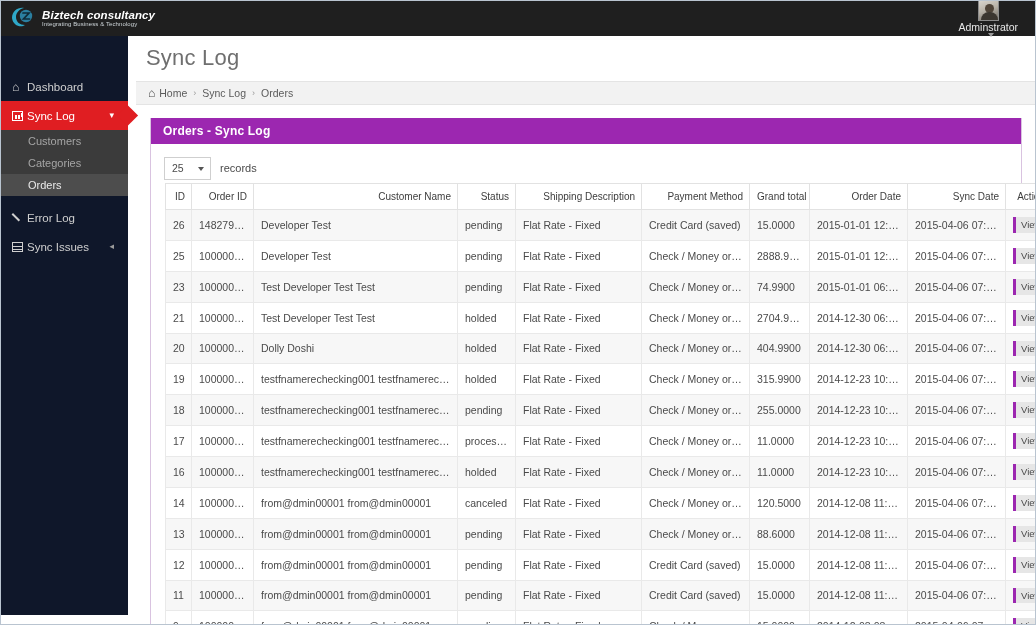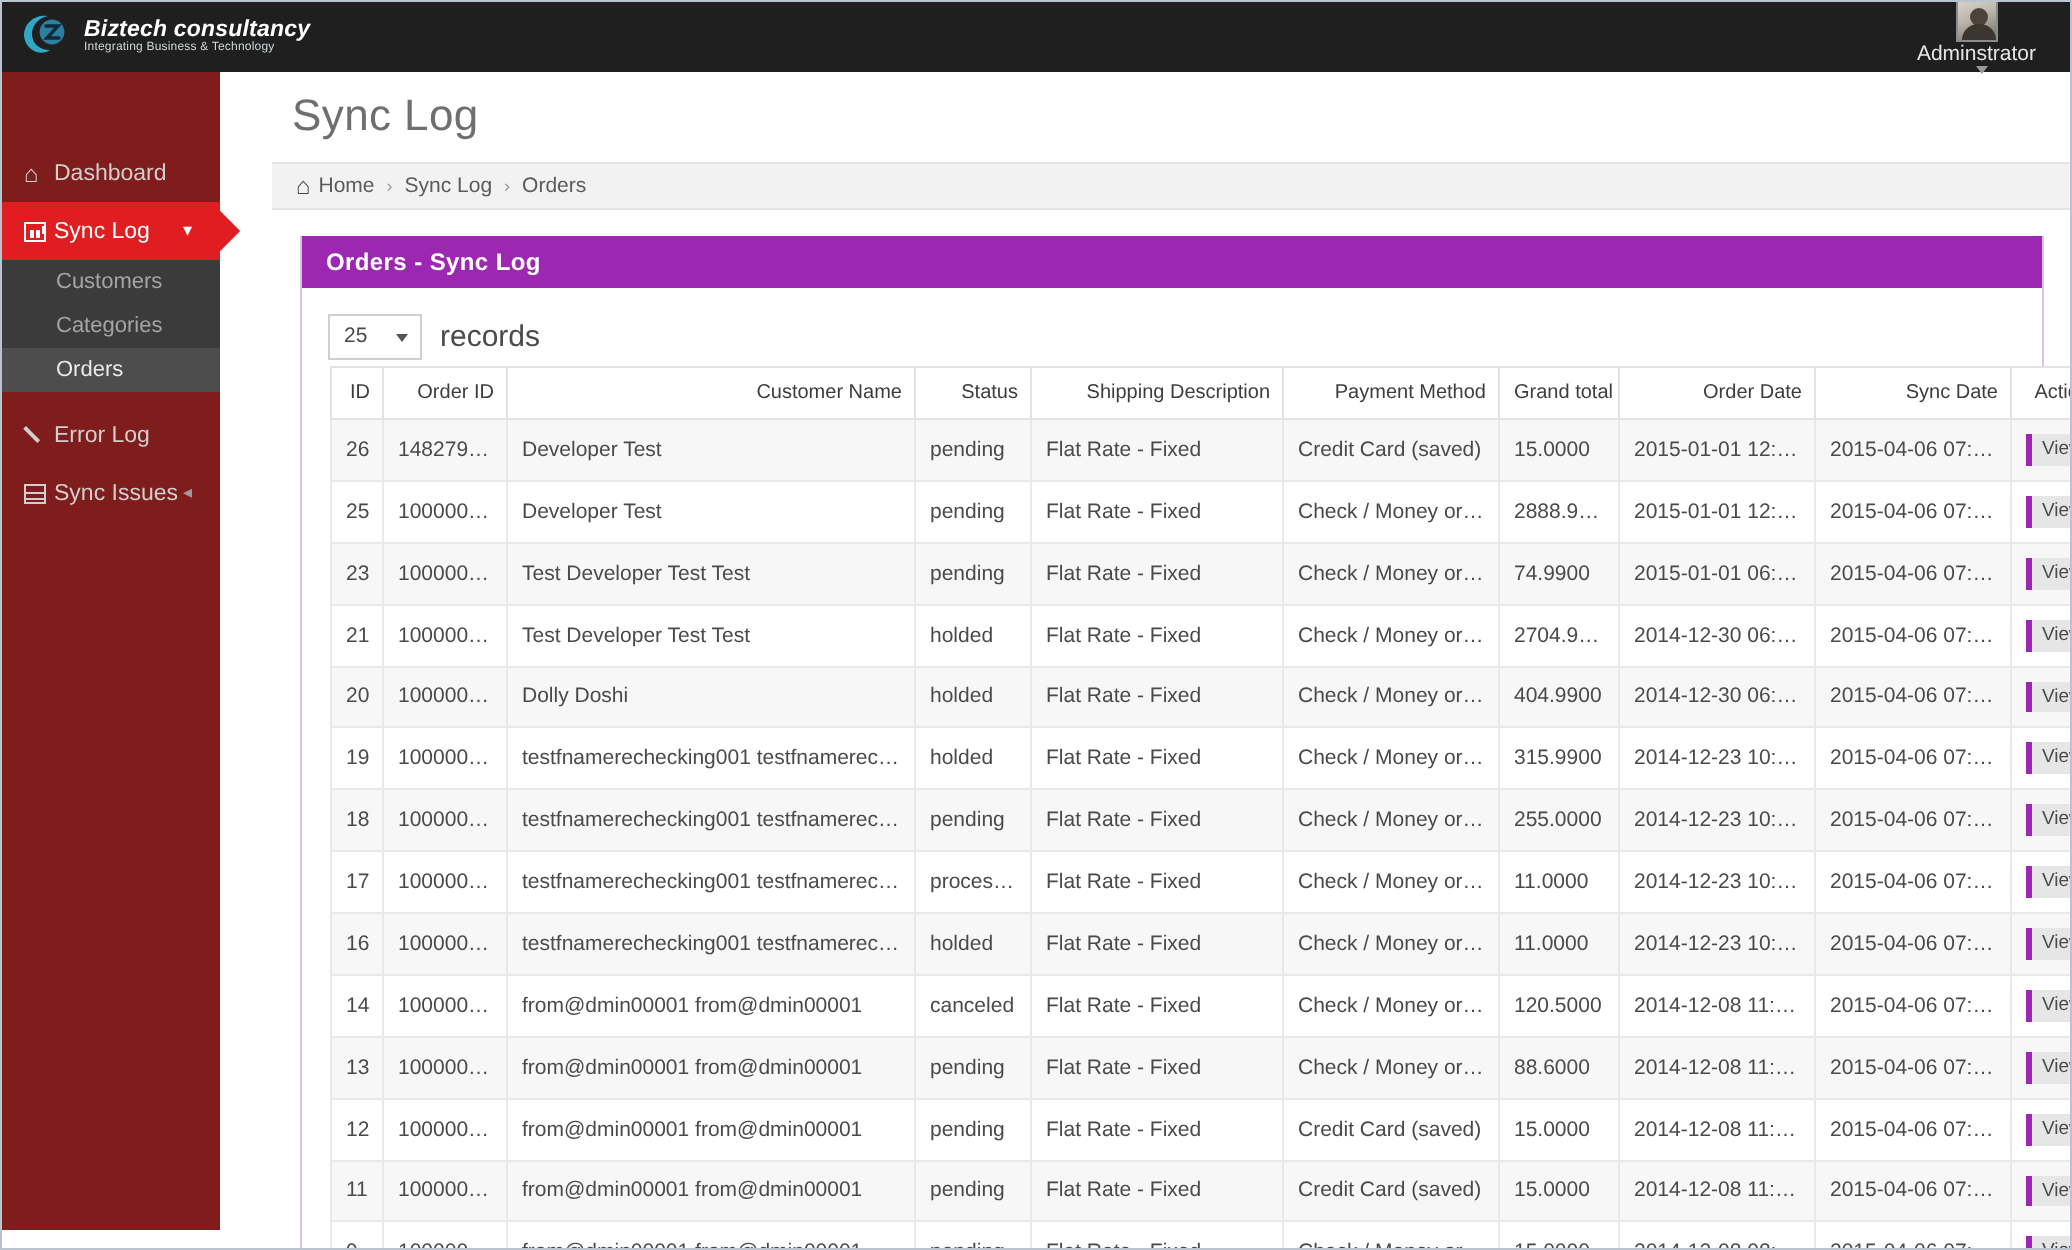--- a/index.html
+++ b/index.html
@@ -72,22 +72,22 @@
   .caret-down {
     width: 0; height: 0;
     border-left: 3.5px solid transparent;
     border-right: 3.5px solid transparent;
     border-top: 4px solid #9a9a9a;
   }
 
   
   .sidebar {
     position: absolute; top: 36px; left: 0;
-    width: 110px; height: 579px;
-    background: #7f1d1d;
+    width: 128px; height: 579px;
+    background: #0f172a;
     z-index: 30;
     padding-top: 36px;
   }
   .nav-item {
     display: flex; align-items: center;
     height: 29px; padding-left: 12px;
     color: #cfcfcf; font-size: 11.5px;
     cursor: pointer; position: relative;
   }
   .nav-item .nav-ico {
@@ -218,21 +218,21 @@
   }
   .select-wrap { position: relative; display: inline-block; }
   .select-wrap::after {
     content: ""; position: absolute; right: 7px; top: 10px;
     width: 0; height: 0;
     border-left: 3.5px solid transparent;
     border-right: 3.5px solid transparent;
     border-top: 4px solid #555;
     pointer-events: none;
   }
-  .records-label { font-size: 15px; color: #4a4a4a; margin-left: 9px; }
+  .records-label { font-size: 11px; color: #4a4a4a; margin-left: 9px; }
 
   
   .tbl-wrap { padding: 0 6px 0 6px; }
   table.grid {
     width: 100%;
     border-collapse: collapse;
     font-size: 10.5px;
     color: #4a4a4a;
     table-layout: fixed;
   }

